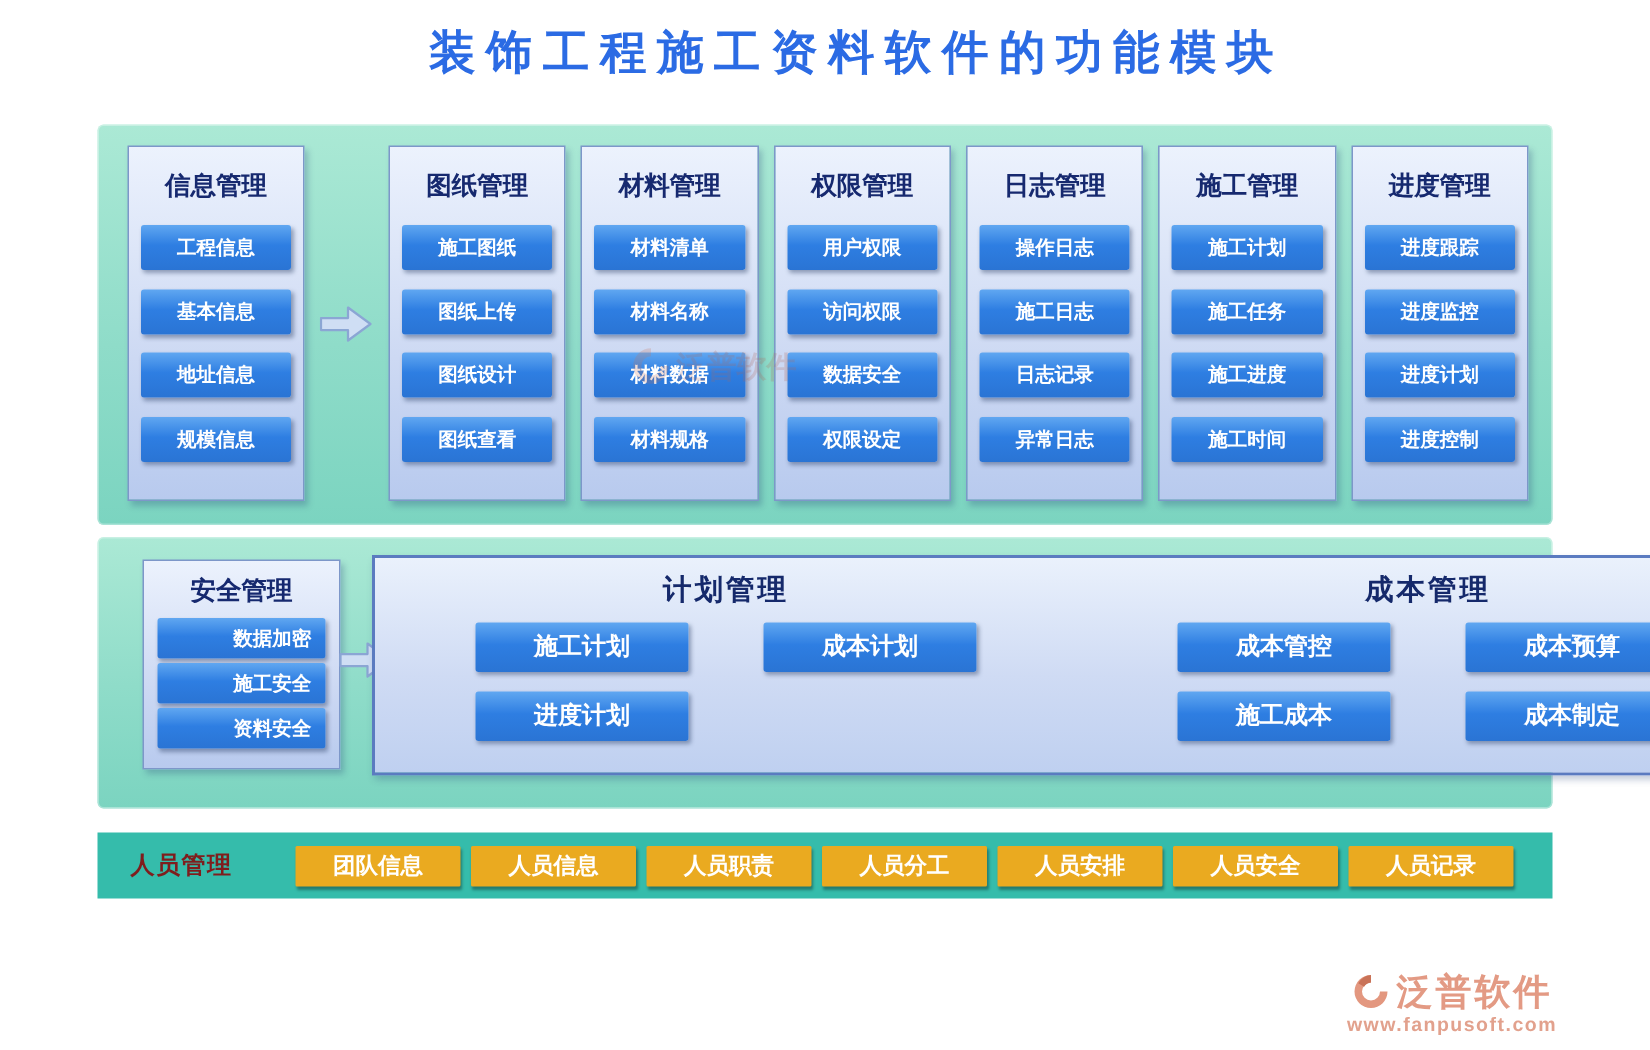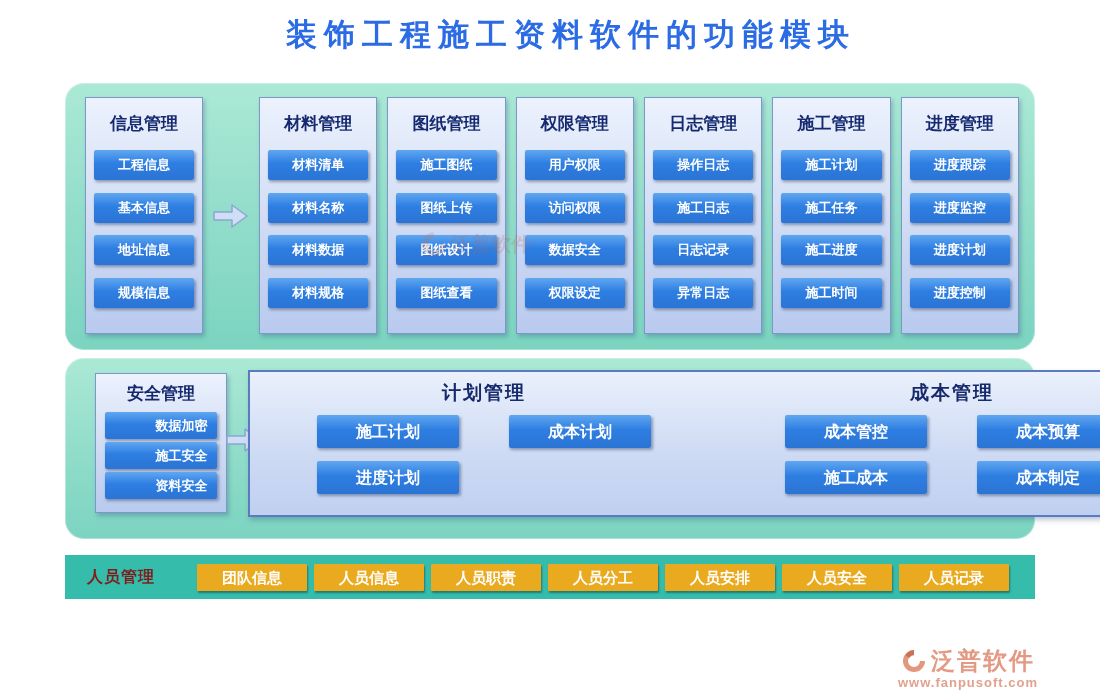--- a/index.html
+++ b/index.html
@@ -12,21 +12,21 @@
   
   .title {
     position:absolute; top:14px; left:0; width:100%;
     text-align:center;
     font-family:"Liberation Serif","DejaVu Serif",serif;
     font-size:31px; font-weight:bold; color:#2b6be4; letter-spacing:7px;padding-left:21px;
   }
 
   
   .section {
-    position:absolute; left:65px; width:970px; border-radius:19px;
+    position:absolute; left:65px; width:970px; border-radius:4px;
     background:linear-gradient(180deg,#abe9d5 0%, #8fdcc9 55%, #7bd4c0 100%);
     box-shadow:inset 0 0 0 1px rgba(255,255,255,0.35);
   }
   #sec1 { top:83px;  height:267px; }
   #sec2 { top:358px; height:181px; }
 
   
   .panel {
     background:linear-gradient(180deg,#ecf2fd 0%, #cdd9f3 60%, #b8caee 100%);
     border:1px solid #7d97c9;
@@ -114,36 +114,36 @@
       </div>
     </div>
 
     <div class="arrow-wrap">
       <svg width="36" height="28" viewBox="0 0 36 28">
         <polygon points="1,10 19,10 19,3 34,14 19,25 19,18 1,18" fill="#cfdef4" stroke="#8ba6d4" stroke-width="1.5" stroke-linejoin="round"></polygon>
       </svg>
     </div>
 
     <div class="panel col">
+      <div class="col-header">图纸管理</div>
+      <div class="col-items">
+        <div class="btn-blue">施工图纸</div>
+        <div class="btn-blue">图纸上传</div>
+        <div class="btn-blue">图纸设计</div>
+        <div class="btn-blue">图纸查看</div>
+      </div>
+    </div>
+
+    <div class="panel col">
       <div class="col-header">材料管理</div>
       <div class="col-items">
         <div class="btn-blue">材料清单</div>
         <div class="btn-blue">材料名称</div>
         <div class="btn-blue">材料数据</div>
         <div class="btn-blue">材料规格</div>
-      </div>
-    </div>
-
-    <div class="panel col">
-      <div class="col-header">图纸管理</div>
-      <div class="col-items">
-        <div class="btn-blue">施工图纸</div>
-        <div class="btn-blue">图纸上传</div>
-        <div class="btn-blue">图纸设计</div>
-        <div class="btn-blue">图纸查看</div>
       </div>
     </div>
 
     <div class="panel col">
       <div class="col-header">权限管理</div>
       <div class="col-items">
         <div class="btn-blue">用户权限</div>
         <div class="btn-blue">访问权限</div>
         <div class="btn-blue">数据安全</div>
         <div class="btn-blue">权限设定</div>

